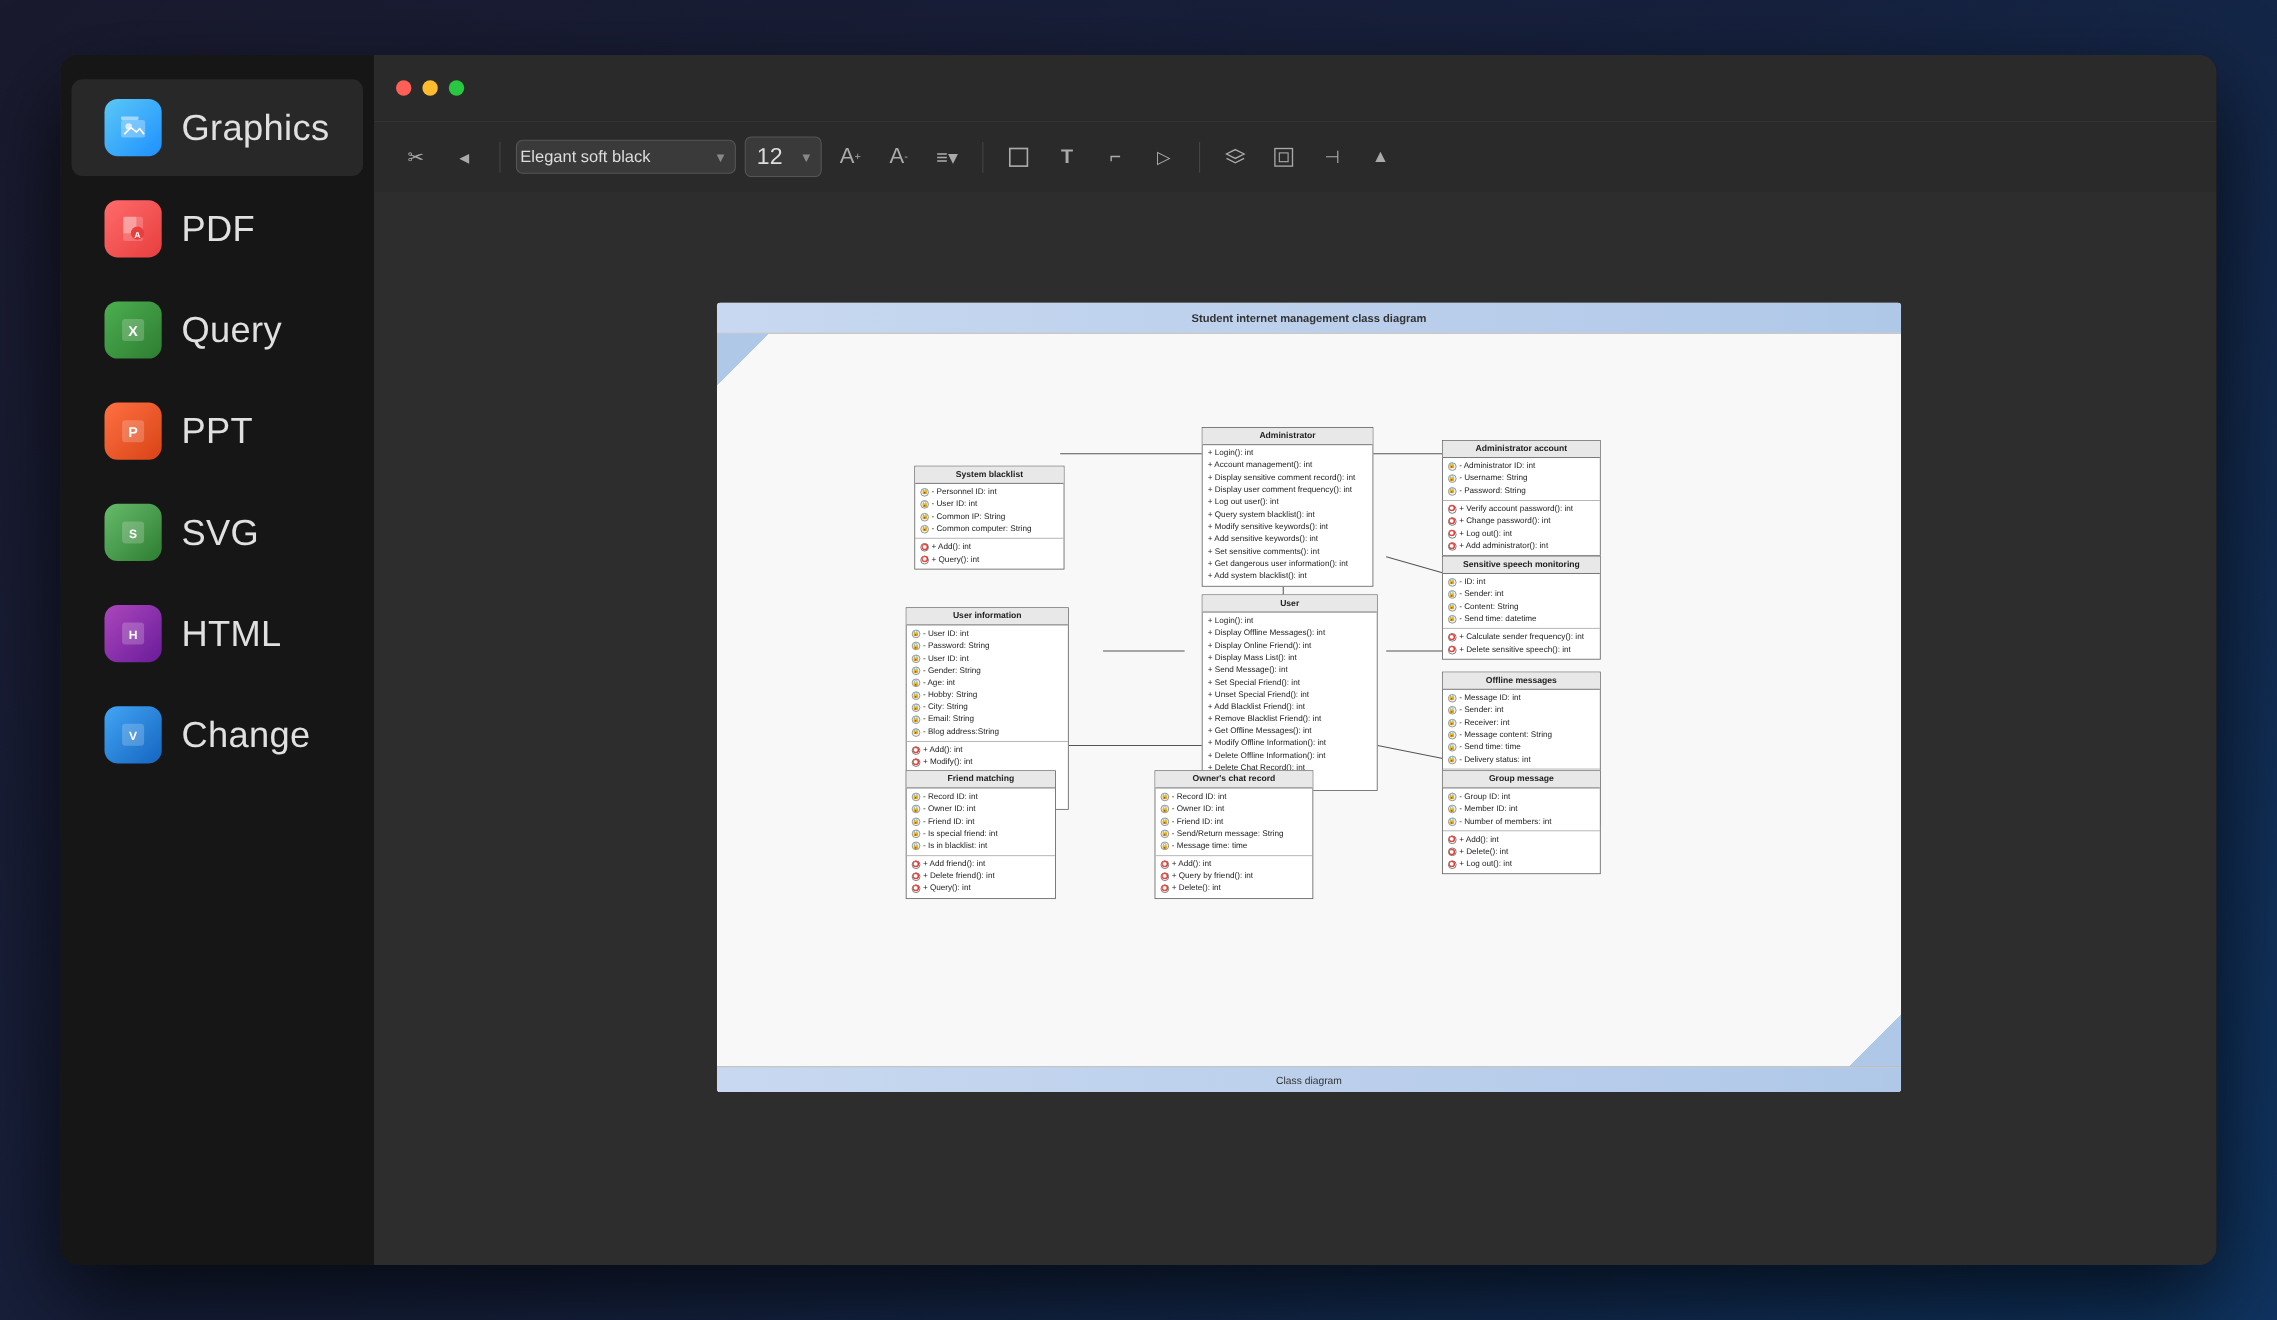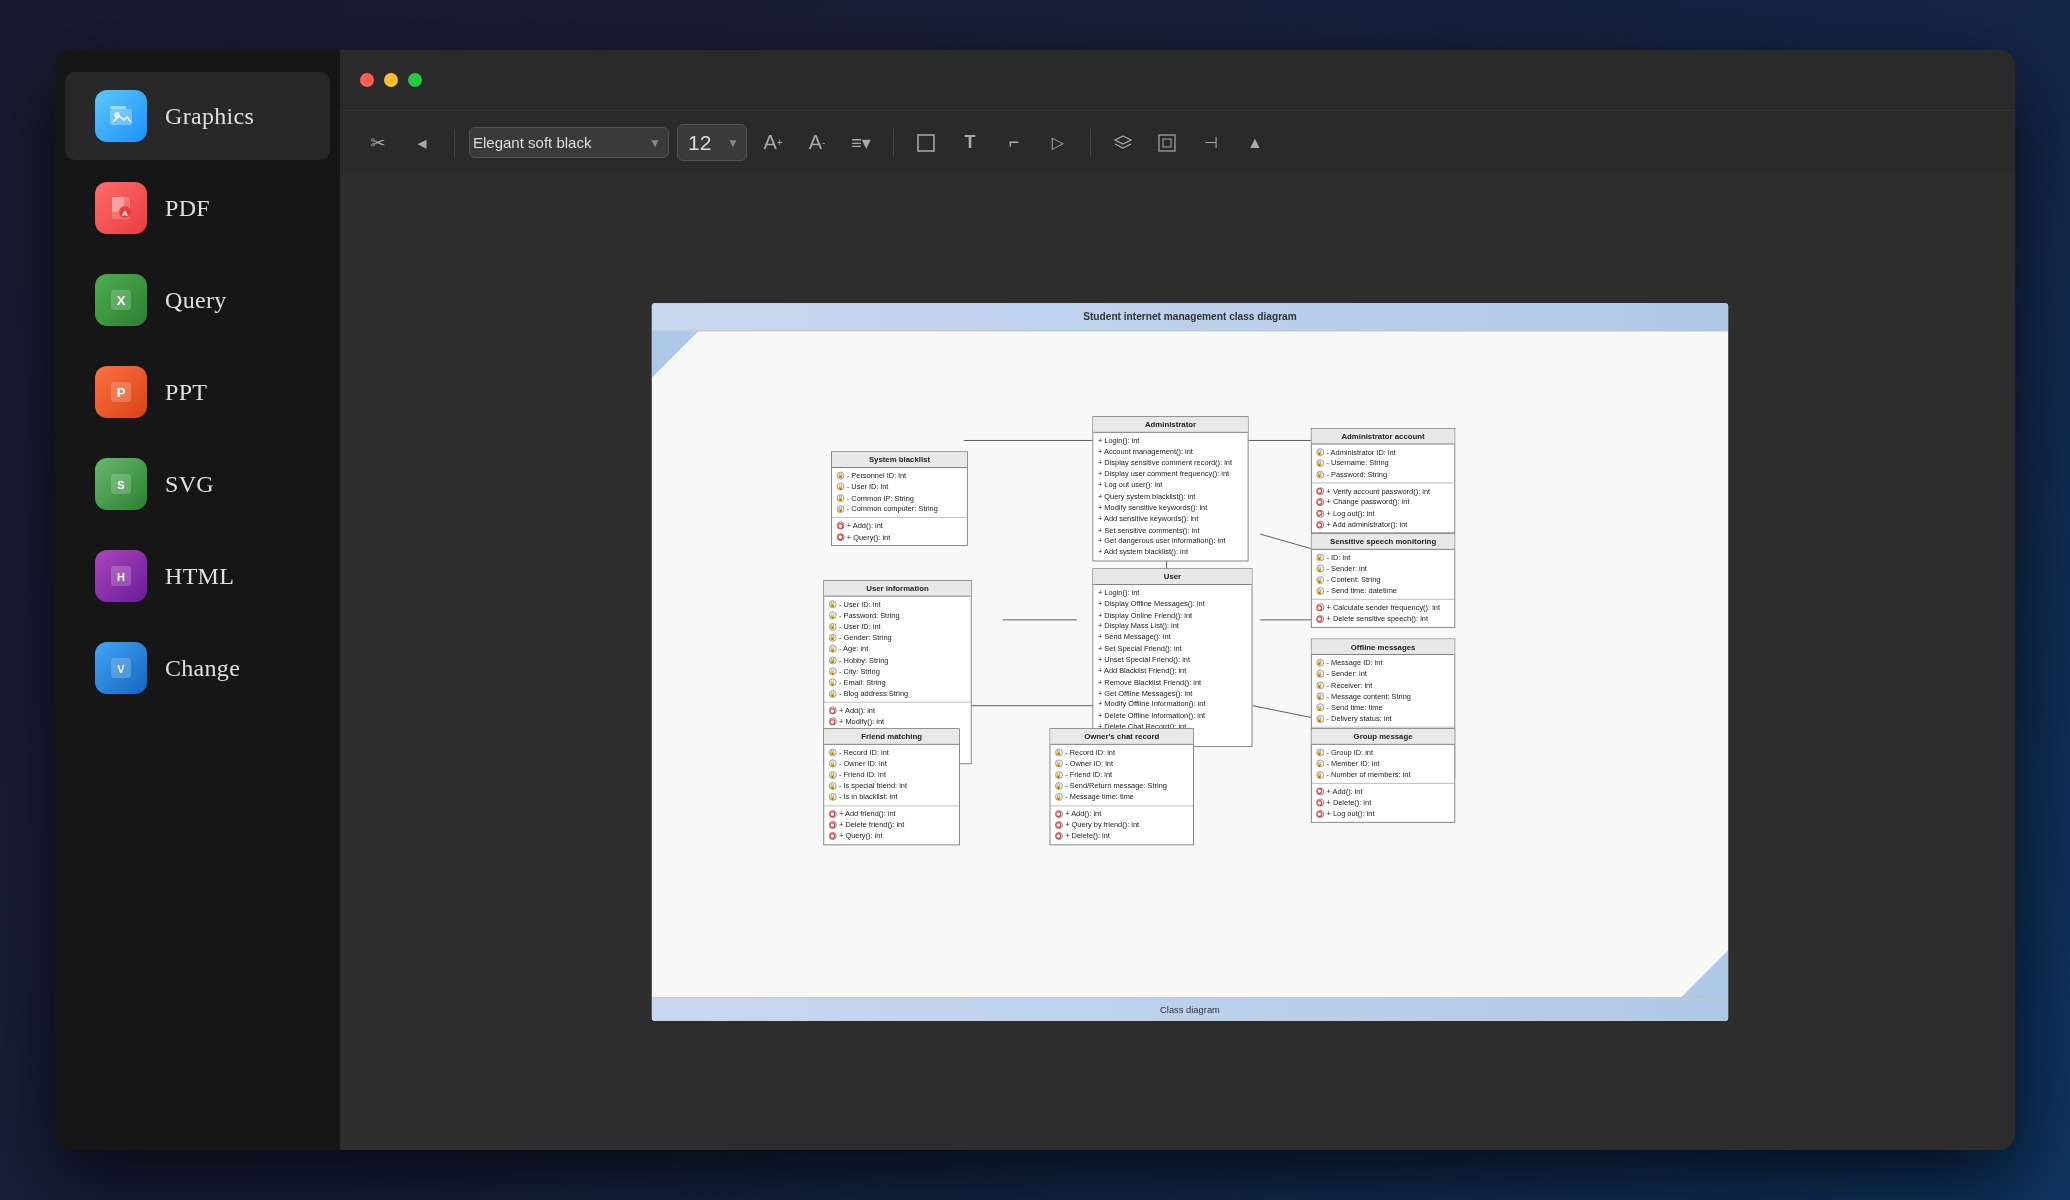--- a/index.html
+++ b/index.html
@@ -55,24 +55,23 @@
     .icon-graphics { background: linear-gradient(135deg, #5bc8f5, #1e90ff); }
     .icon-pdf { background: linear-gradient(135deg, #ff6b6b, #e83e3e); }
     .icon-excel { background: linear-gradient(135deg, #4CAF50, #2e7d32); }
     .icon-ppt { background: linear-gradient(135deg, #ff7043, #d84315); }
     .icon-svg { background: linear-gradient(135deg, #66bb6a, #2e7d32); }
     .icon-html { background: linear-gradient(135deg, #ab47bc, #6a1b9a); }
     .icon-visio { background: linear-gradient(135deg, #42a5f5, #1565c0); }
     .icon-pseps { background: linear-gradient(135deg, #7e57c2, #4527a0); }
     .sidebar-label {
       color: #e0e0e0;
-      font-size: 24px;
+      font-size: 33px;
       font-weight: 400;
       letter-spacing: 0.3px;
-      font-family: Liberation Serif, serif;
     }
     
     .main-area {
       flex: 1;
       display: flex;
       flex-direction: column;
       background: #252525;
     }
     
     .title-bar {
@@ -153,21 +152,21 @@
       color: #888;
       pointer-events: none;
       font-size: 12px;
     }
     
     .canvas-area {
       flex: 1;
       background: #2d2d2d;
       overflow: hidden;
       display: flex;
-      align-items: center;
+      align-items: flex-start;
       justify-content: center;
       position: relative;
       padding-left: 25px;
     }
     
     .diagram-container {
       background: #f8f8f8;
       border-radius: 4px;
       width: 1380px;
       height: 920px;

